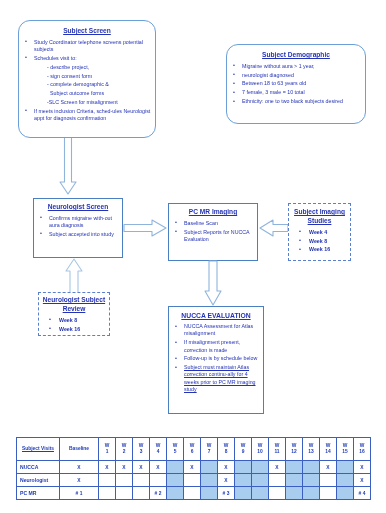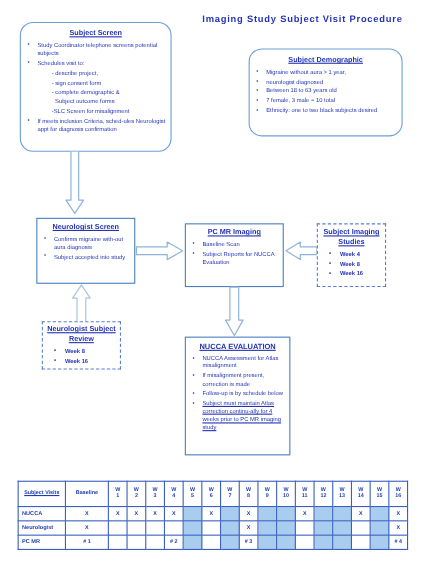--- a/index.html
+++ b/index.html
@@ -79,21 +79,20 @@
   .th-base{background:#9cc4ea;font-size:5.2px;}
   td.lbl{text-align:left;padding-left:3px;font-size:5.1px;}
   td.shade{background:#a9cdee;}
   td.blank{background:#ffffff;}
 </style>
 </head>
 <body>
 
 <div class="canvas">
 
-  <div class="title">Imaging Study Subject Visit Procedure</div>
 
   <div class="box rounded" id="subject-screen">
     <div class="bx-head">Subject Screen</div>
     <ul class="bl">
       <li>Study Coordinator telephone screens potential subjects</li>
       <li>Schedules visit to:</li>
       <li class="nb">- describe project,</li>
       <li class="nb">- sign consent form</li>
       <li class="nb">- complete demographic &amp;</li>
       <li class="nb2">Subject outcome forms</li>

